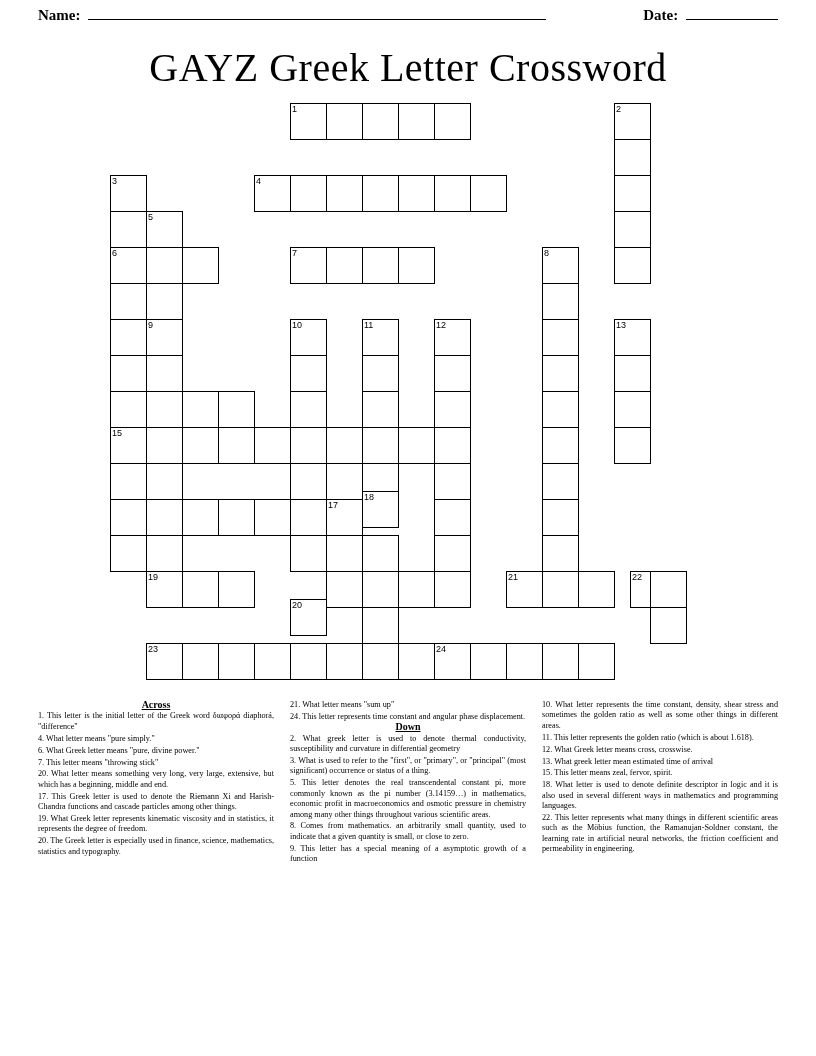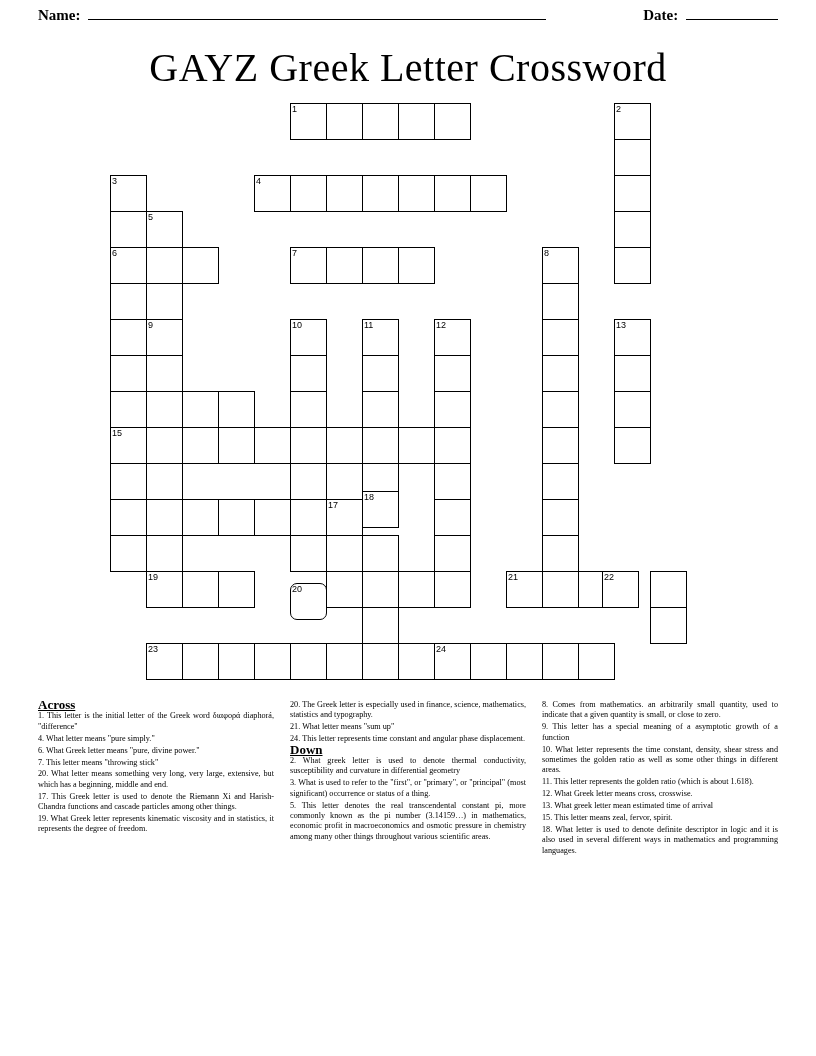--- a/index.html
+++ b/index.html
@@ -90,23 +90,24 @@
     column-count: 3;
     column-gap: 16px;
     font-size: 8.2px;
     line-height: 10.4px;
     font-family: "Liberation Serif", serif;
     text-align: left;
   }
   .clue-head {
     font-weight: bold;
     text-decoration: underline;
-    font-size: 13px;
+    font-size: 10px;
     margin-bottom: 1px;
     break-after: avoid;
+    text-align: center;
   }
   .clue {
     margin: 0 0 1.5px 0;
     text-align: justify;
   }
   .clue b { font-weight: normal; }
 </style>
 </head>
 <body>
 
@@ -244,33 +245,33 @@
       <div class="cell" style="left: 252px; top: 432px;"></div>
       <div class="cell" style="left: 288px; top: 432px;"></div>
       <div class="cell" style="left: 324px; top: 432px;"></div>
       <div class="cell" style="left: 396px; top: 432px;"></div>
       <div class="cell" style="left: 504px; top: 432px;"></div>
       <div class="cell" style="left: 108px; top: 468px;">
         <span class="num">19</span>
       </div>
       <div class="cell" style="left: 144px; top: 468px;"></div>
       <div class="cell" style="left: 180px; top: 468px;"></div>
-      <div class="cell" style="left: 252px; top: 480px; border-radius: 7px;">
+      <div class="cell" style="left: 252px; top: 496px;">
         <span class="num">20</span>
       </div>
       <div class="cell" style="left: 288px; top: 468px;"></div>
       <div class="cell" style="left: 324px; top: 468px;"></div>
       <div class="cell" style="left: 360px; top: 468px;"></div>
       <div class="cell" style="left: 396px; top: 468px;"></div>
       <div class="cell" style="left: 468px; top: 468px;">
         <span class="num">21</span>
       </div>
       <div class="cell" style="left: 504px; top: 468px;"></div>
       <div class="cell" style="left: 540px; top: 468px;"></div>
-      <div class="cell" style="left: 564px; top: 468px; padding-left: 34px;">
+      <div class="cell" style="left: 592px; top: 468px; padding-left: 34px;">
         <span class="num">22</span>
       </div>
       <div class="cell" style="left: 612px; top: 468px;"></div>
       <div class="cell" style="left: 324px; top: 504px;"></div>
       <div class="cell" style="left: 612px; top: 504px;"></div>
       <div class="cell" style="left: 108px; top: 540px;">
         <span class="num">23</span>
       </div>
       <div class="cell" style="left: 144px; top: 540px;"></div>
       <div class="cell" style="left: 180px; top: 540px;"></div>
@@ -308,16 +309,17 @@
         <p class="clue"><b>3.</b> What is used to refer to the "first", or "primary", or "principal" (most significant) occurrence or status of a thing.</p>
         <p class="clue"><b>5.</b> This letter denotes the real transcendental constant pi, more commonly known as the pi number (3.14159…) in mathematics, economic profit in macroeconomics and osmotic pressure in chemistry among many other things throughout various scientific areas.</p>
         <p class="clue"><b>8.</b> Comes from mathematics. an arbitrarily small quantity, used to indicate that a given quantity is small, or close to zero.</p>
         <p class="clue"><b>9.</b> This letter has a special meaning of a asymptotic growth of a function</p>
         <p class="clue"><b>10.</b> What letter represents the time constant, density, shear stress and sometimes the golden ratio as well as some other things in different areas.</p>
         <p class="clue"><b>11.</b> This letter represents the golden ratio (which is about 1.618).</p>
         <p class="clue"><b>12.</b> What Greek letter means cross, crosswise.</p>
         <p class="clue"><b>13.</b> What greek letter mean estimated time of arrival</p>
         <p class="clue"><b>15.</b> This letter means zeal, fervor, spirit.</p>
         <p class="clue"><b>18.</b> What letter is used to denote definite descriptor in logic and it is also used in several different ways in mathematics and programming languages.</p>
+        <p class="clue"><b>22.</b> This letter represents what many things in different scientific areas such as the Möbius function, the Ramanujan-Soldner constant, the learning rate in artificial neural networks, the friction coefficient and permeability in engineering.</p>
       </div>
   </div>
 
 </div>
 
 </body></html>

